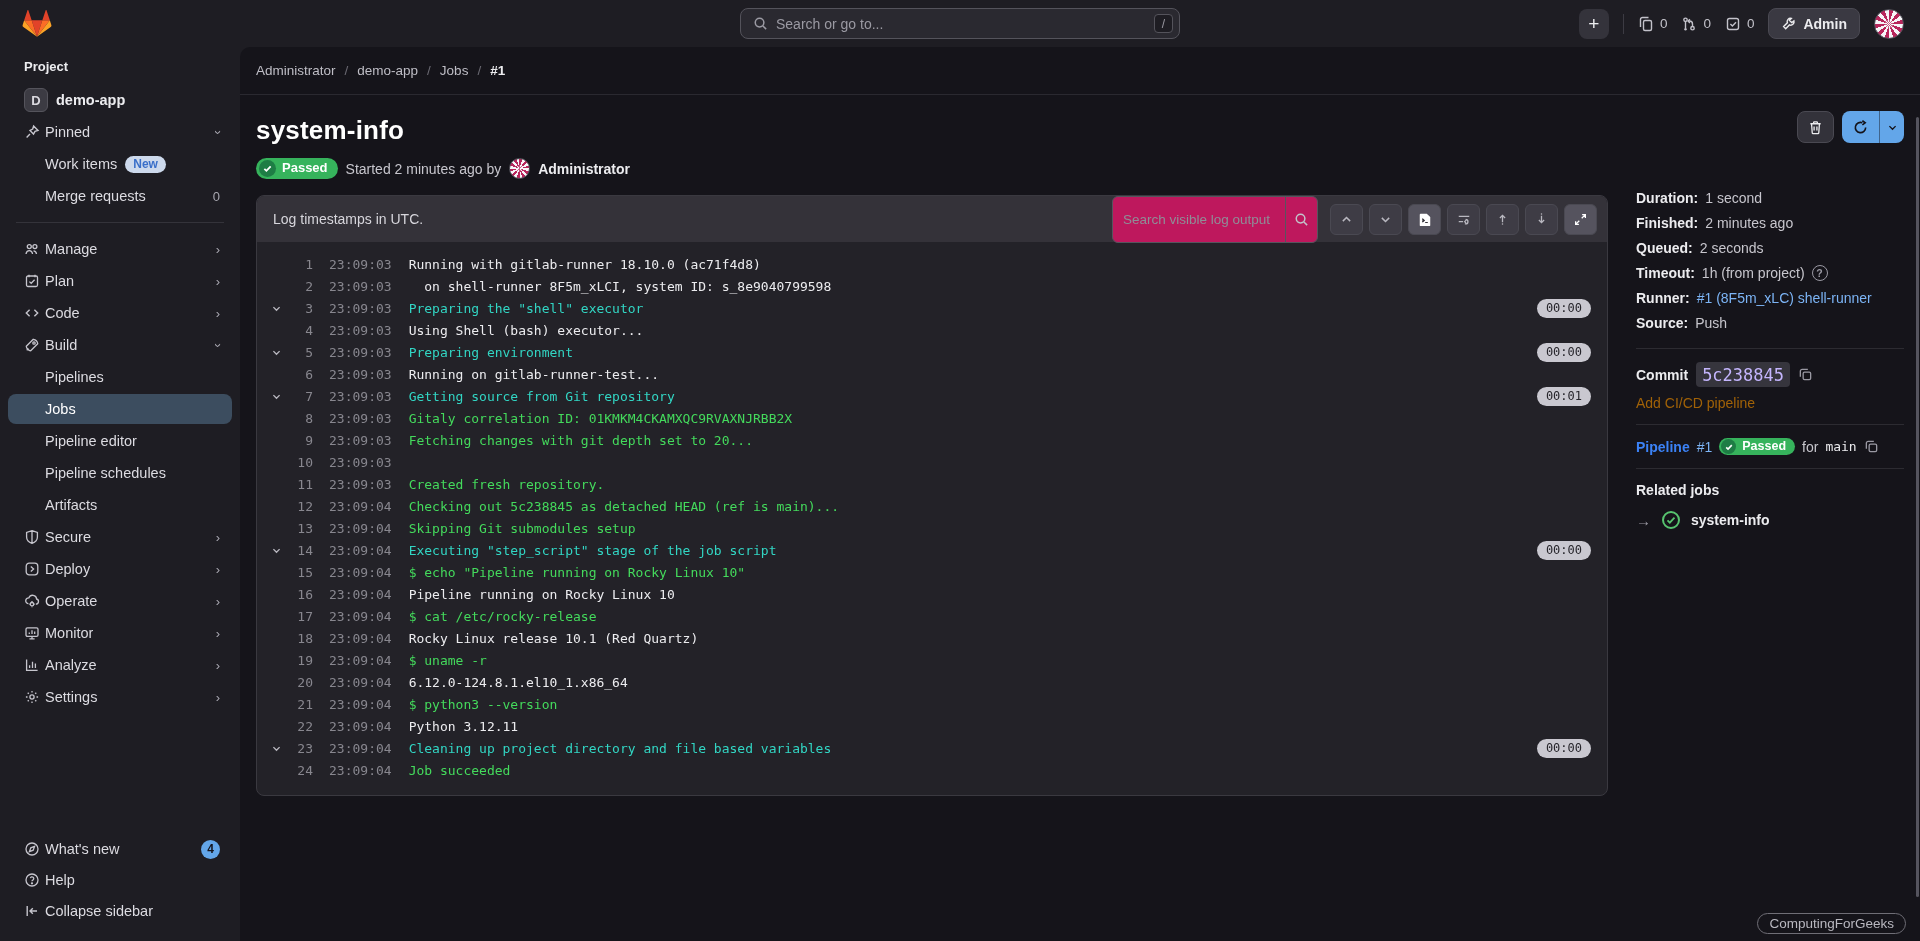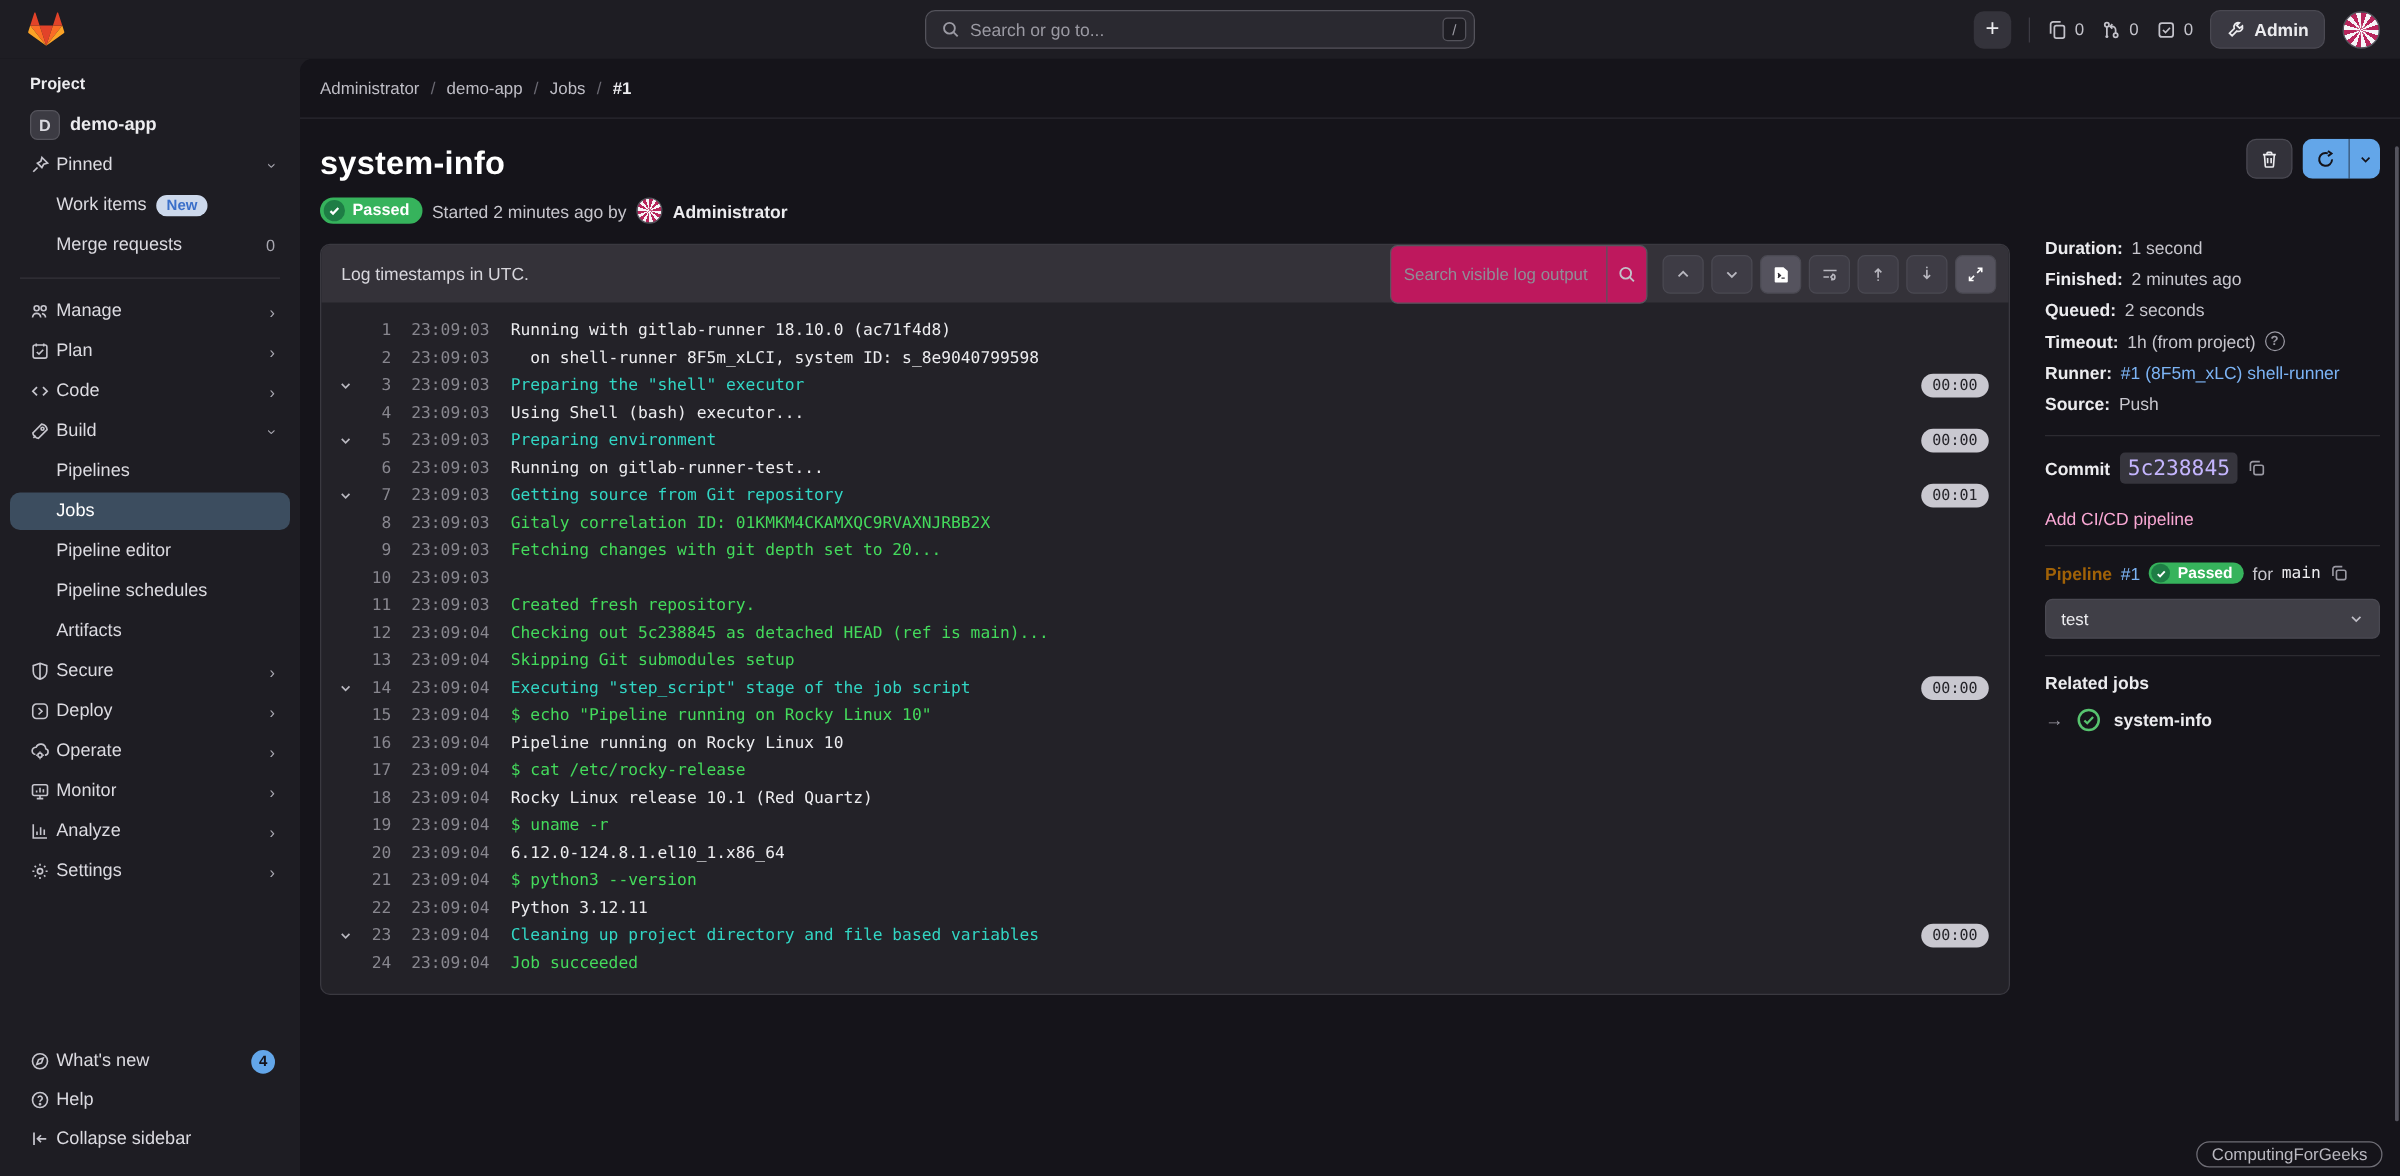--- a/index.html
+++ b/index.html
@@ -185,23 +185,23 @@
     align-items:center; justify-content:center; cursor:pointer;
   }
   .panel-divider { height:1px; background:#2c2b31; margin:13px 0; }
   .commit-row { display:flex; align-items:center; gap:8px; }
   .commit-row .clabel { font-weight:700; color:#ececef; }
   .sha-chip {
     font-family:"DejaVu Sans Mono", monospace; font-size:17px; color:#c4b5fd;
     background:#36353d; border-radius:4px; padding:2.5px 6px; cursor:pointer;
   }
   .copy-icon { color:#9a99a3; display:flex; cursor:pointer; }
-  .commit-msg { margin-top:20px; color:#f9a8d4; }
+  .commit-msg { margin-top:8px; color:#a16207; }
   .pipeline-row { display:flex; align-items:center; gap:7px; flex-wrap:wrap; color:#c7c6cd; }
-  .pipeline-row .plabel { font-weight:700; color:#a16207; }
+  .pipeline-row .plabel { font-weight:700; color:#3b82f6; }
   .pipeline-row .plink { color:#7cb4f5; cursor:pointer; }
   .pipeline-row .ref { font-family:"DejaVu Sans Mono", monospace; color:#ececef; font-size:13px; }
   .stage-dropdown {
     margin-top:12px; height:32px; background:#403f47; border:1px solid #4a4952; border-radius:6px;
     display:flex; align-items:center; padding:0 12px; color:#ececef; font-size:13.5px; cursor:pointer;
   }
   .stage-dropdown svg { margin-left:auto; color:#bfbec6; }
   .related-title { font-weight:700; color:#ececef; }
   .related-row { display:flex; align-items:center; gap:11px; margin-top:13px; }
   .related-row .arrow { color:#9a99a3; font-size:15px; }
@@ -898,26 +898,20 @@
           <span>for</span>
           <span class="ref">main</span>
           <span class="copy-icon">
             <svg width="15" height="15" viewBox="0 0 16 16" fill="none" stroke="currentColor" stroke-width="1.4">
               <rect x="5.5" y="5.5" width="8" height="8" rx="1.5"></rect>
                 <path d="M10.5 2.5h-6a2 2 0 0 0-2 2v6"></path>
             </svg>
           </span>
         </div>
 
-        <div class="stage-dropdown">
-          <span>test</span>
-          <svg width="12" height="12" viewBox="0 0 16 16" fill="none" stroke="currentColor" stroke-width="1.8">
-              <path d="m3.5 6 4.5 4.5L12.5 6"></path>
-            </svg>
-        </div>
 
         <div class="panel-divider"></div>
 
         <div class="related-title">Related jobs</div>
         <div class="related-row">
           <span class="arrow">→</span>
           <span class="status-ring">
             <svg width="10" height="10" viewBox="0 0 10 10" fill="none" stroke="currentColor" stroke-width="1.8">
                 <path d="m1.5 5.4 2.3 2.2 4.7-5"></path>
               </svg>

